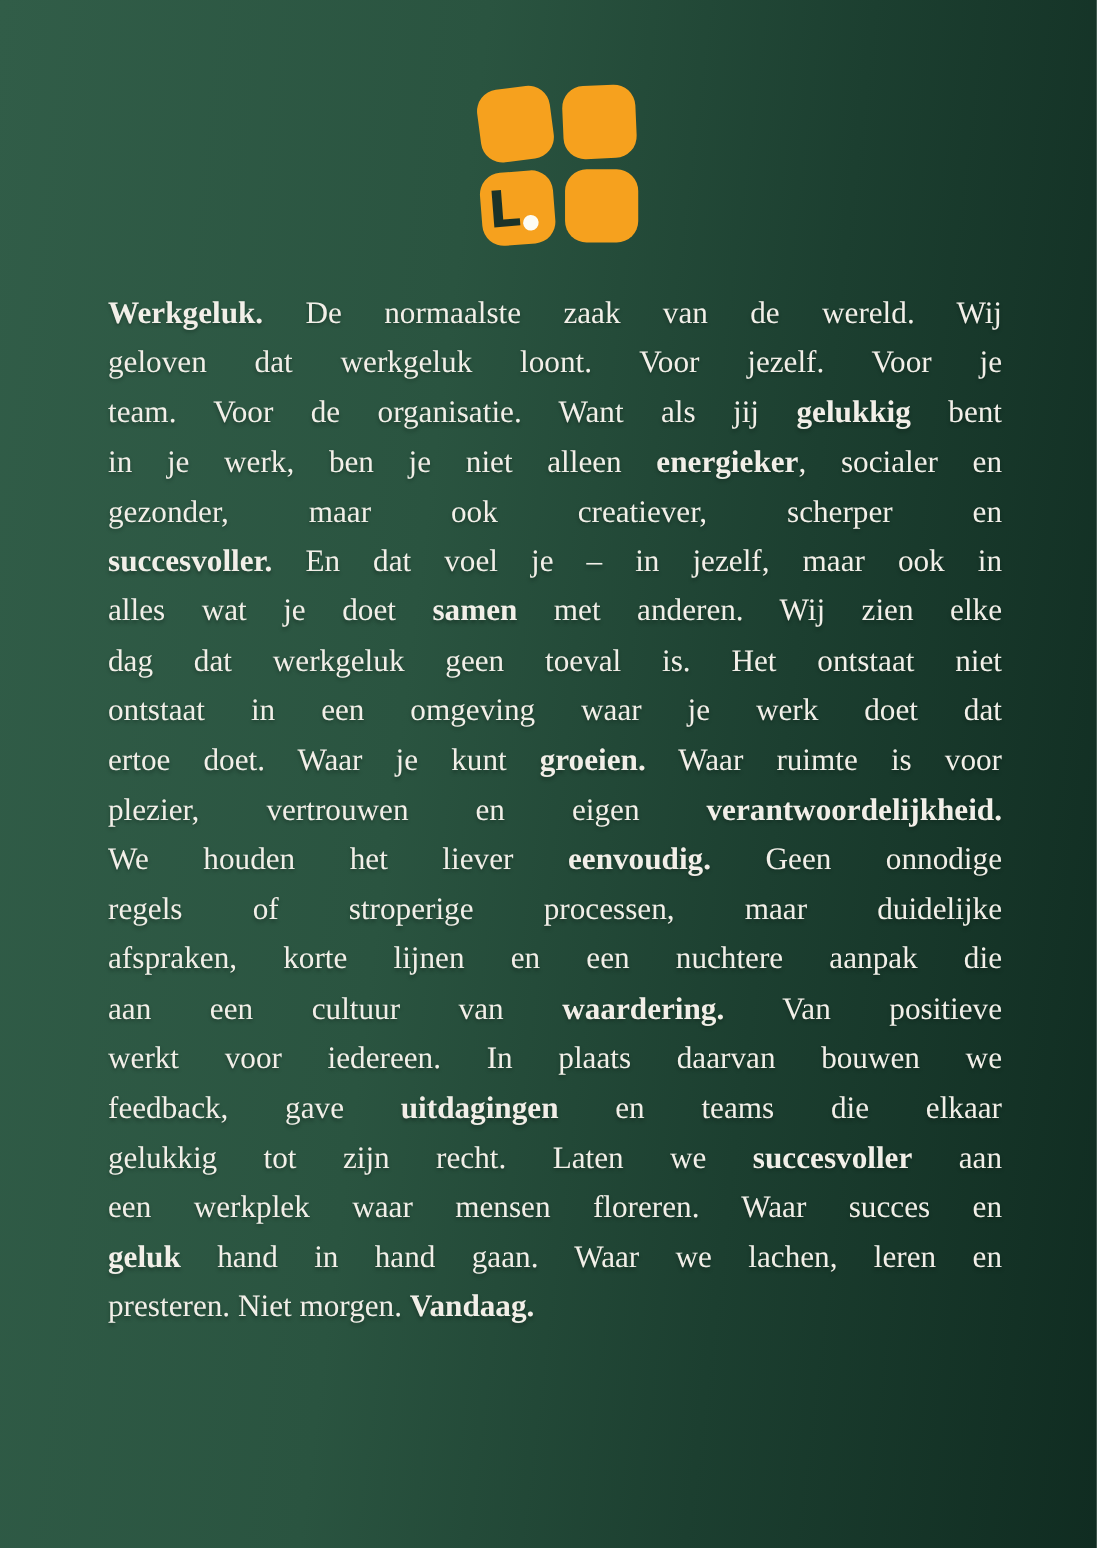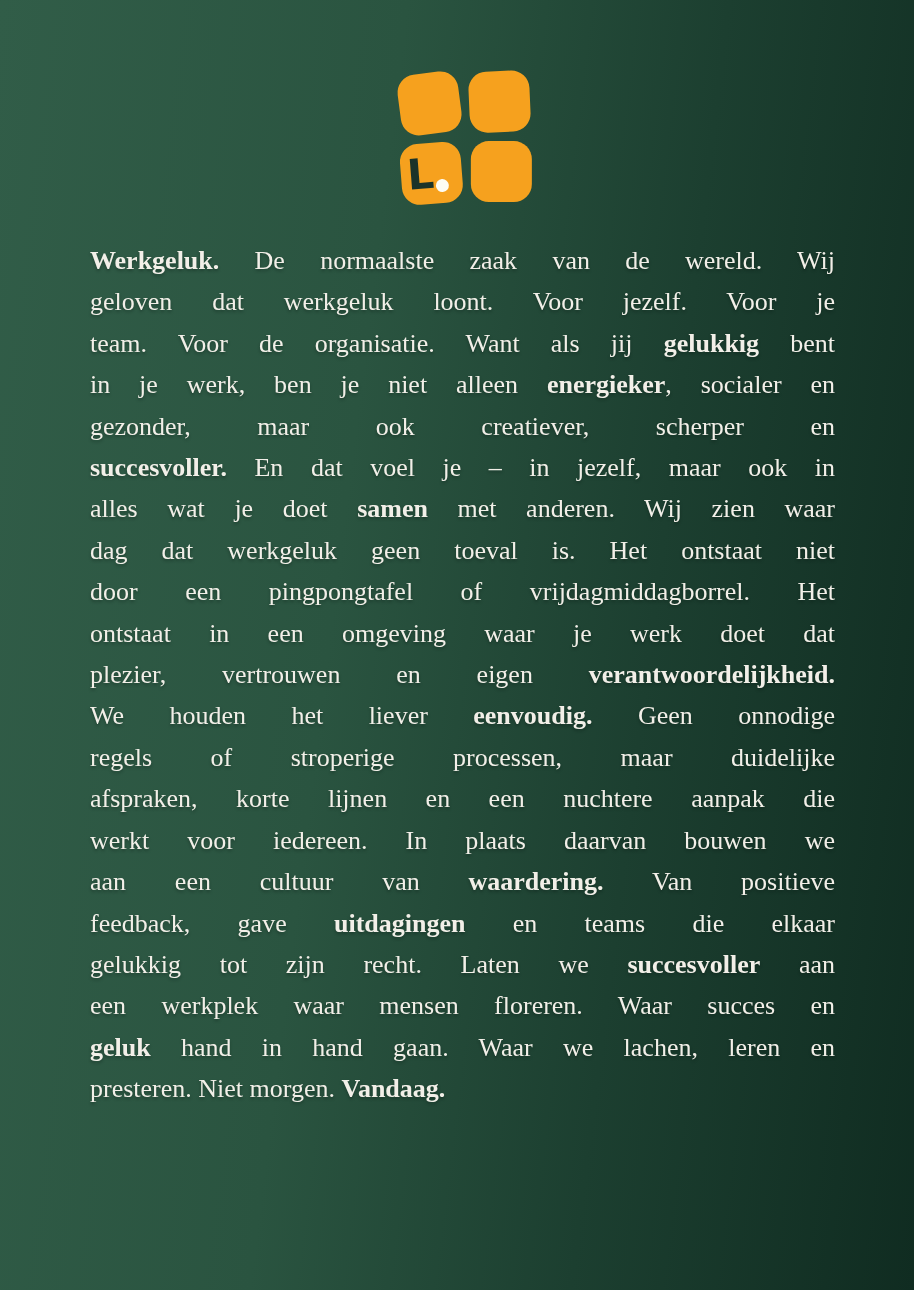--- a/index.html
+++ b/index.html
@@ -91,30 +91,30 @@
     <div class="tile tile-br"></div>
   </div>
 
   <div class="text-block">
       <div class="line"><b>Werkgeluk.</b><span> De normaalste zaak van de wereld. Wij</span></div>
       <div class="line"><span>geloven dat werkgeluk loont. Voor jezelf. Voor je</span></div>
       <div class="line"><span>team. Voor de organisatie. Want als jij </span><b>gelukkig</b><span> bent</span></div>
       <div class="line"><span>in je werk, ben je niet alleen </span><b>energieker</b><span>, socialer en</span></div>
       <div class="line"><span>gezonder, maar ook creatiever, scherper en</span></div>
       <div class="line"><b>succesvoller.</b><span> En dat voel je – in jezelf, maar ook in</span></div>
-      <div class="line"><span>alles wat je doet </span><b>samen</b><span> met anderen. Wij zien waar</span></div>
+      <div class="line"><span>alles wat je doet </span><b>samen</b><span> met anderen. Wij zien elke</span></div>
       <div class="line"><span>dag dat werkgeluk geen toeval is. Het ontstaat niet</span></div>
-      <div class="line"><span>door een pingpongtafel of vrijdagmiddagborrel. Het</span></div>
       <div class="line"><span>ontstaat in een omgeving waar je werk doet dat</span></div>
+      <div class="line"><span>ertoe doet. Waar je kunt </span><b>groeien.</b><span> Waar ruimte is voor</span></div>
       <div class="line"><span>plezier, vertrouwen en eigen </span><b>verantwoordelijkheid.</b></div>
       <div class="line"><span>We houden het liever </span><b>eenvoudig.</b><span> Geen onnodige</span></div>
       <div class="line"><span>regels of stroperige processen, maar duidelijke</span></div>
       <div class="line"><span>afspraken, korte lijnen en een nuchtere aanpak die</span></div>
+      <div class="line"><span>aan een cultuur van </span><b>waardering.</b><span> Van positieve</span></div>
       <div class="line"><span>werkt voor iedereen. In plaats daarvan bouwen we</span></div>
-      <div class="line"><span>aan een cultuur van </span><b>waardering.</b><span> Van positieve</span></div>
       <div class="line"><span>feedback, gave </span><b>uitdagingen</b><span> en teams die elkaar</span></div>
       <div class="line"><span>gelukkig tot zijn recht. Laten we </span><b>succesvoller</b><span> aan</span></div>
       <div class="line"><span>een werkplek waar mensen floreren. Waar succes en</span></div>
       <div class="line"><b>geluk</b><span> hand in hand gaan. Waar we lachen, leren en</span></div>
       <div class="line last"><span>presteren. Niet morgen. </span><b>Vandaag.</b></div>
     </div>
 
 </div>
 
 </body></html>

